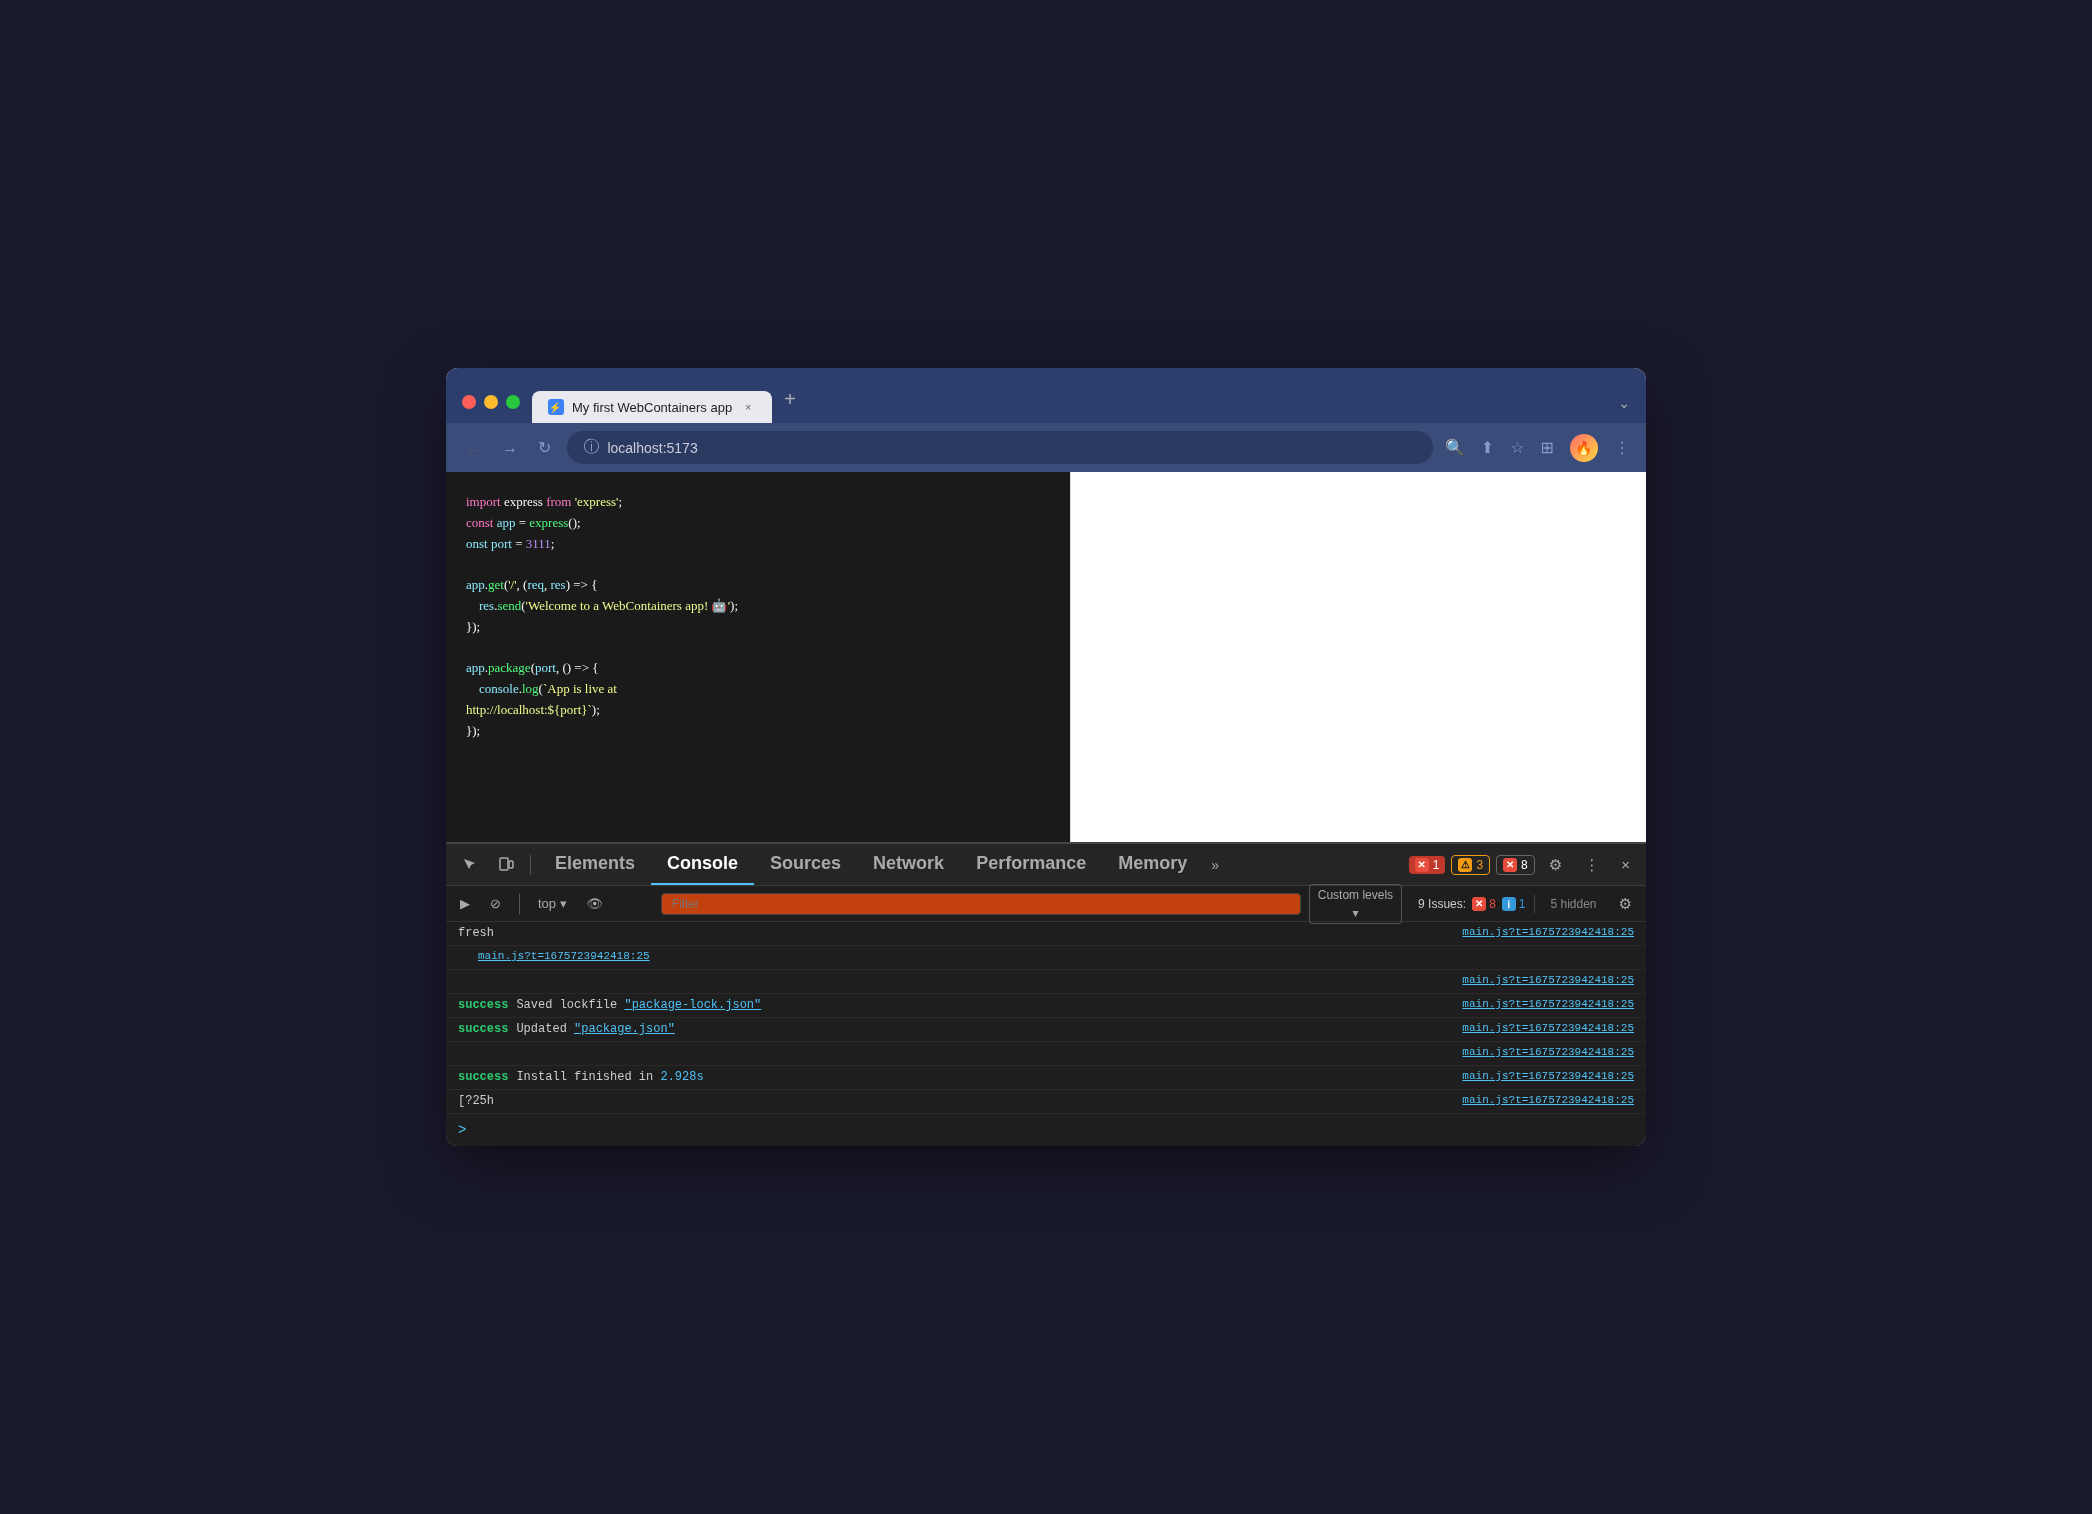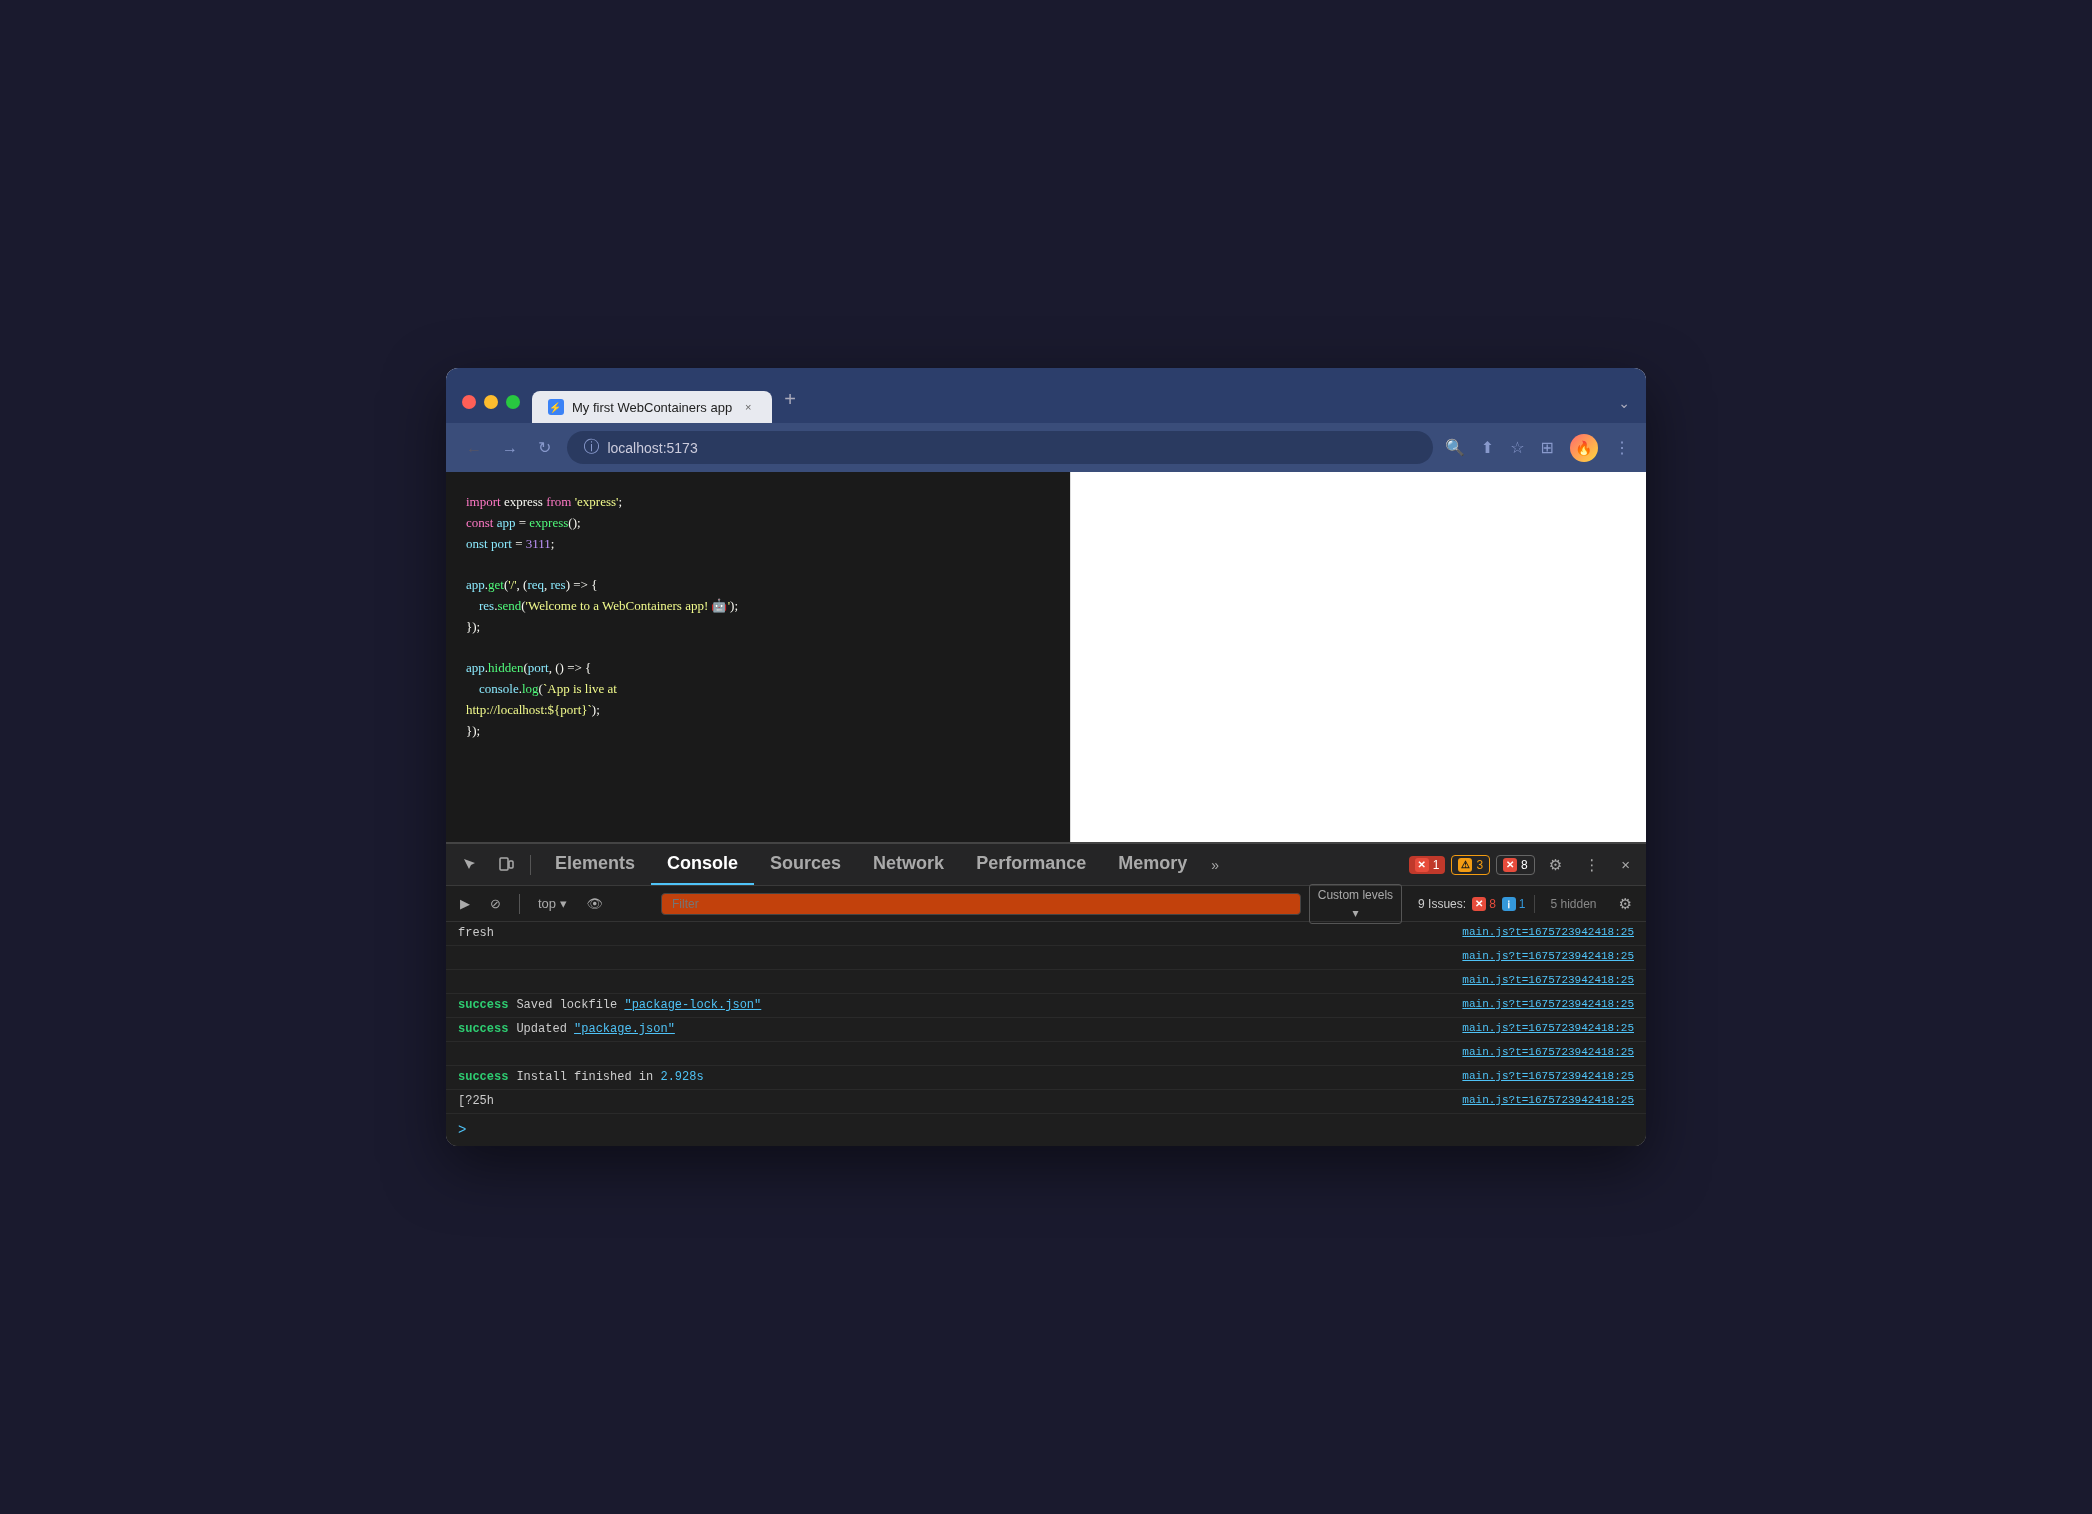--- a/index.html
+++ b/index.html
@@ -394,21 +394,21 @@
       background: #1e1e1e;
       min-height: 200px;
       overflow-y: auto;
       font-family: 'Courier New', monospace;
       font-size: 12px;
     }
 
     .console-row {
       display: flex;
       align-items: flex-start;
-      justify-content: flex-end;
+      justify-content: flex-start;
       padding: 4px 12px;
       border-bottom: 1px solid #2a2a2a;
       min-height: 24px;
     }
 
     .console-row-content {
       display: flex;
       align-items: flex-start;
       gap: 8px;
       flex: 1;
@@ -505,21 +505,21 @@
 
     <div class="code-panel">
       <pre class="code-block"><span class="kw">import</span> express <span class="kw">from</span> <span class="str">'express'</span>;
 <span class="kw">const</span> <span class="var">app</span> = <span class="fn">express</span>();
 <span class="var">onst</span> <span class="var">port</span> = <span class="num">3111</span>;
 
 <span class="var">app</span>.<span class="fn">get</span>(<span class="str">'/'</span>, (<span class="var">req</span>, <span class="var">res</span>) =&gt; {
     <span class="var">res</span>.<span class="fn">send</span>(<span class="str">'Welcome to a WebContainers app! 🤖'</span>);
 });
 
-<span class="var">app</span>.<span class="fn">hidden</span>(<span class="var">port</span>, () =&gt; {
+<span class="var">app</span>.<span class="fn">package</span>(<span class="var">port</span>, () =&gt; {
     <span class="var">console</span>.<span class="fn">log</span>(<span class="str">`App is live at
 http://localhost:${port}`</span>);
 });</pre>
     </div>
 
     <div class="preview-panel"></div>
   </div>
 
   <div class="devtools">
 

